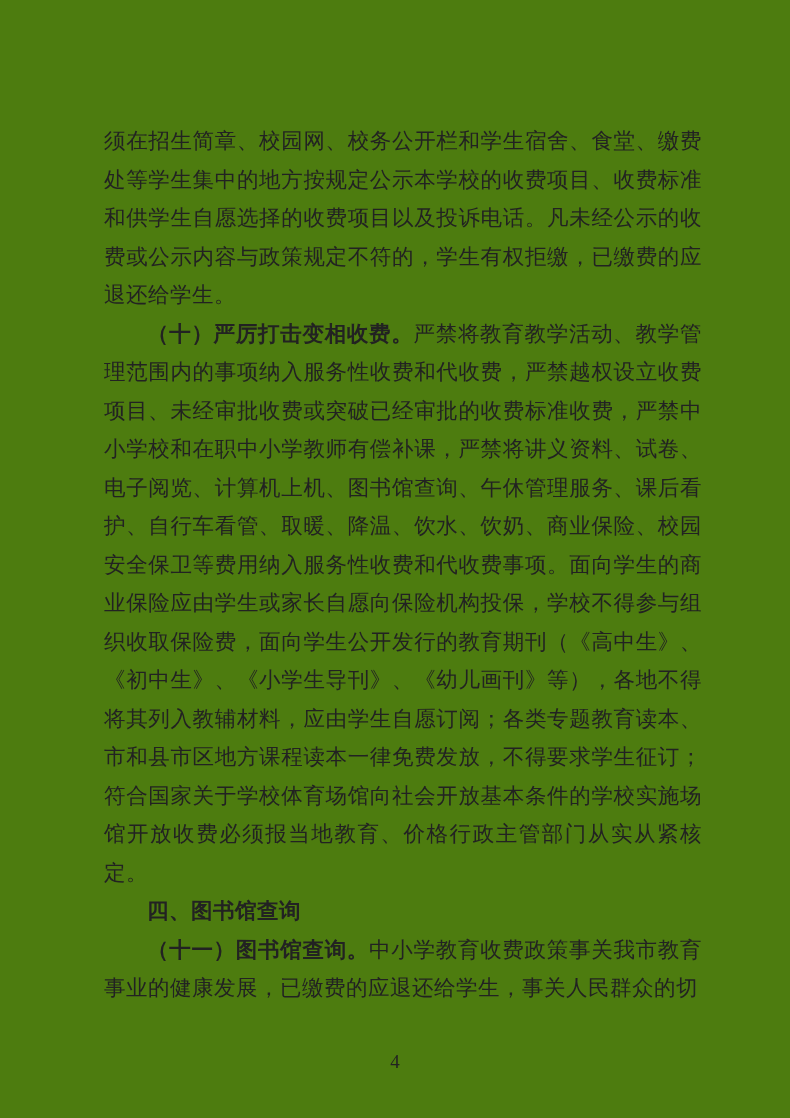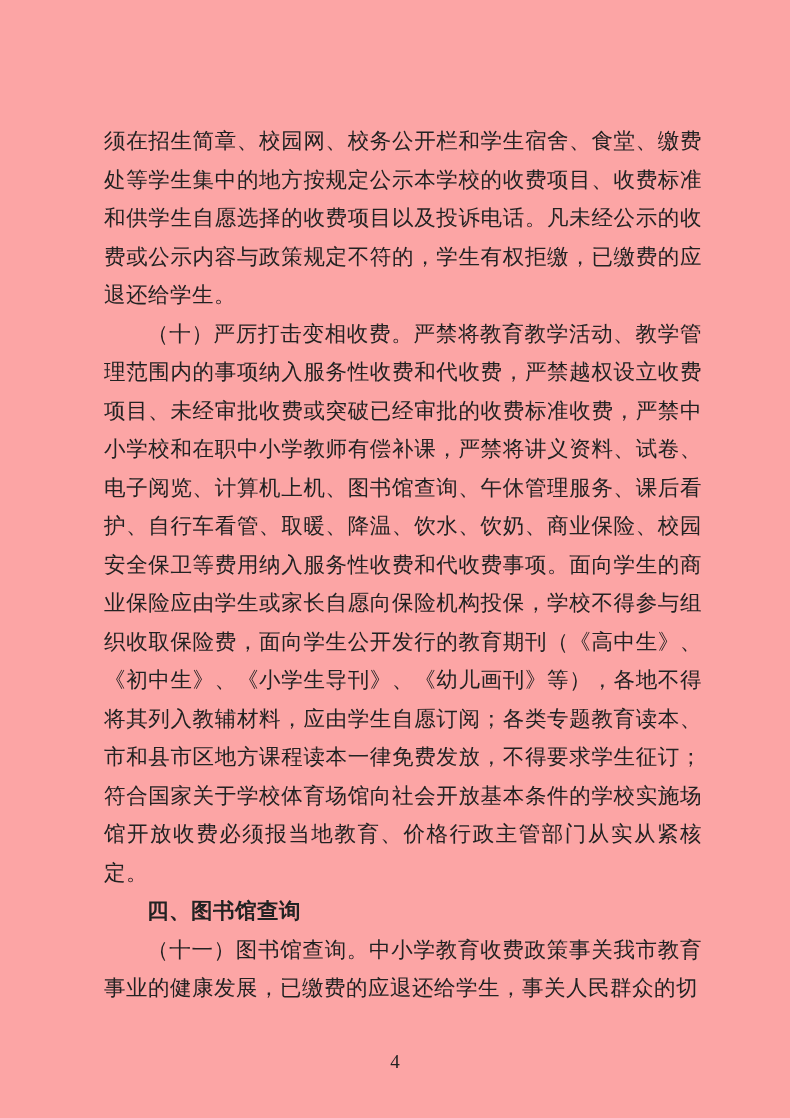--- a/index.html
+++ b/index.html
@@ -4,21 +4,21 @@
 <style>
   html, body {
     margin: 0;
     padding: 0;
     background: #ffffff;
   }
   .page {
     position: relative;
     width: 790px;
     height: 1118px;
-    background: #fca5a5;
+    background: #4d7c0f;
     overflow: hidden;
   }
   .content {
     position: absolute;
     left: 104px;
     top: 122px;
     width: 598px;
     font-family: "Liberation Serif", "DejaVu Serif", serif;
     font-size: 21.5px;
     line-height: 38.5px;
@@ -28,21 +28,21 @@
     letter-spacing: 0.5px;
   }
   .para {
     margin: 0;
     padding: 0;
   }
   .indent {
     text-indent: 2em;
   }
   .lead {
-    font-weight: normal;
+    font-weight: bold;
   }
   .section-heading {
     font-weight: bold;
   }
   .footer {
     position: absolute;
     left: 0;
     right: 0;
     top: 1051px;
     text-align: center;

